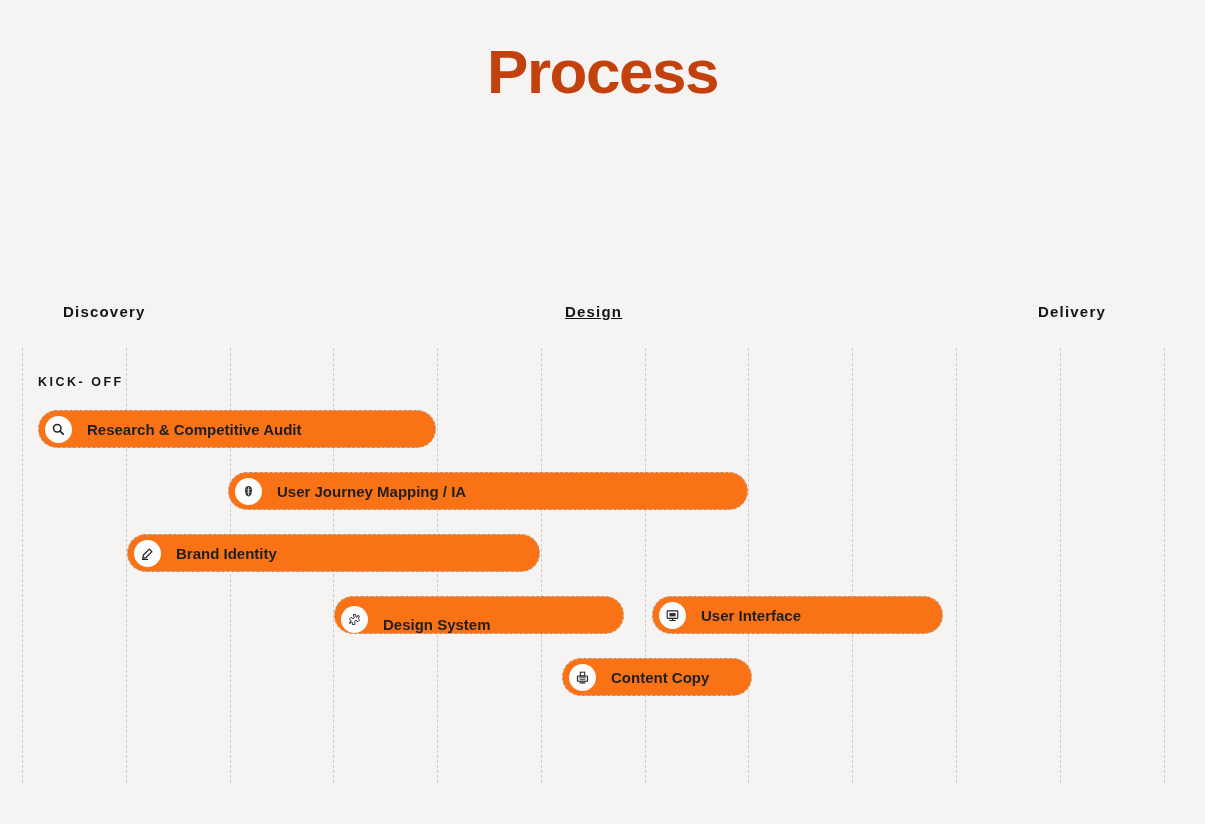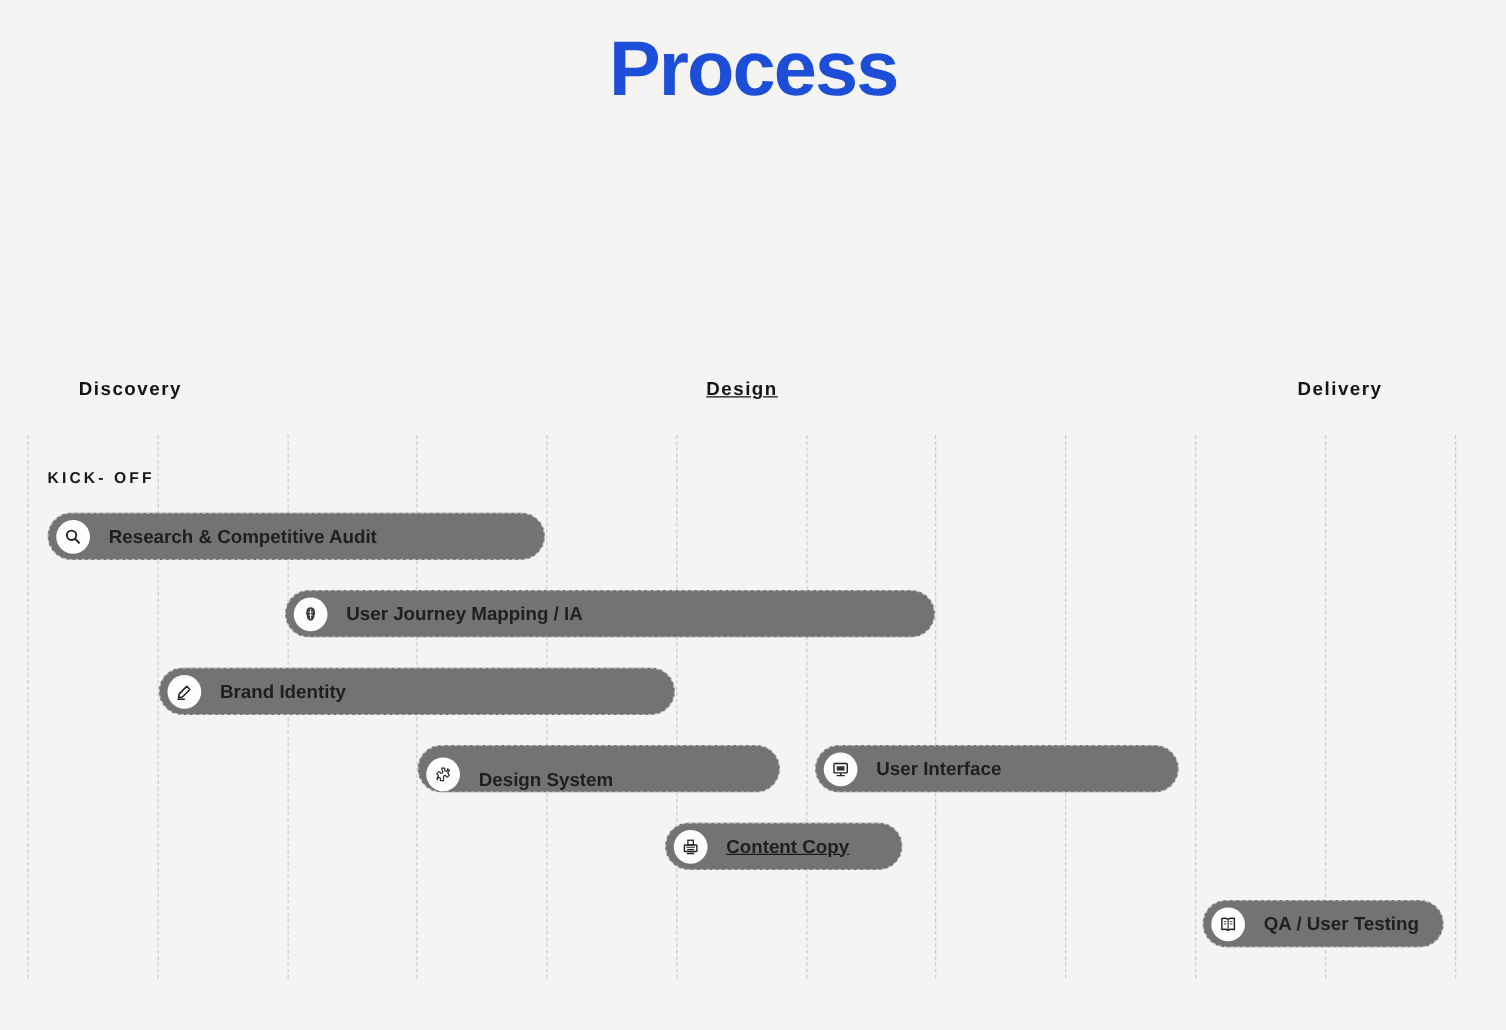--- a/index.html
+++ b/index.html
@@ -8,24 +8,24 @@
     background:#f5f4f2;
     font-family:"Liberation Sans", sans-serif;
     color:#1b1b1b;
     overflow:hidden;
     position:relative;
   }
   .canvas{position:absolute;inset:0;}
 
   
   .page-title{
-    position:absolute;top:20px;left:0;width:100%;
+    position:absolute;top:36px;left:0;width:100%;
     text-align:center;
     font-size:62px;font-weight:bold;letter-spacing:-1.5px;
-    color:#1d4ed8;margin:0;
+    color:#c2410c;margin:0;
   }
 
   
   .phase{
     position:absolute;top:303px;
     font-size:15px;font-weight:bold;letter-spacing:1.2px;
     color:#141414;white-space:nowrap;
   }
   .phase-discovery{left:63px;}
   .phase-design{left:565px;text-decoration:underline;}
@@ -41,21 +41,21 @@
   
   .kickoff{
     position:absolute;top:375px;left:38px;
     font-size:12.5px;font-weight:bold;letter-spacing:2.5px;
     color:#161616;
   }
 
   
   .bar{
     position:absolute;height:38px;
-    background:#737373;
+    background:#f97316;
     border:1px dashed #bfbfbd;
     border-radius:20px;
     box-sizing:border-box;
     display:flex;align-items:center;
   }
   .icon-circle{
     width:27px;height:27px;border-radius:50%;
     background:#fdfdfd;
     margin-left:6px;
     display:flex;align-items:center;justify-content:center;
@@ -66,21 +66,21 @@
     margin-left:15px;
     font-size:15px;font-weight:bold;color:#1f1f1f;
     white-space:nowrap;
   }
 
   .bar-research {left:38px;  top:410px; width:398px;}
   .bar-journey  {left:228px; top:472px; width:520px;}
   .bar-brand    {left:127px; top:534px; width:413px;}
   .bar-dsystem  {left:334px; top:596px; width:290px;align-items:flex-end;}
   .bar-ui       {left:652px; top:596px; width:291px;}
-  .bar-content  {left:532px; top:658px; width:190px;text-decoration:underline;}
+  .bar-content  {left:562px; top:658px; width:190px;}
   .bar-qa       {left:962px; top:720px; width:193px;}
 </style>
 </head>
 <body>
 
 <div class="canvas">
 
   <h1 class="page-title">Process</h1>
 
   <div class="phase phase-discovery">Discovery</div>
@@ -162,24 +162,14 @@
           <rect x="8.5" y="3.5" width="7" height="6" fill="none" stroke="#222" stroke-width="1.6"></rect>
           <rect x="4" y="9.5" width="16" height="8.5" rx="1" fill="none" stroke="#222" stroke-width="1.8"></rect>
           <line x1="6.5" y1="12.5" x2="17.5" y2="12.5" stroke="#222" stroke-width="1.4"></line>
           <line x1="7.5" y1="15.5" x2="16.5" y2="15.5" stroke="#222" stroke-width="1.4"></line>
           <line x1="8" y1="20.5" x2="16" y2="20.5" stroke="#222" stroke-width="1.8" stroke-linecap="round"></line>
         </svg>
     </span>
     <span class="bar-label">Content Copy</span>
   </div>
 
-  <div class="bar bar-qa">
-    <span class="icon-circle">
-      <svg viewBox="0 0 24 24">
-          <path d="M12 5.5C10 4 7 4 4 4.5v14c3-.5 6-.5 8 1.2 2-1.7 5-1.7 8-1.2v-14C17 4 14 4 12 5.5z" fill="none" stroke="#222" stroke-width="1.8" stroke-linejoin="round"></path>
-          <line x1="12" y1="5.5" x2="12" y2="19.5" stroke="#222" stroke-width="1.4"></line>
-          <path d="M6.5 8.5h3.2M6.5 11.5h3.2M14.3 8.5h3.2M14.3 11.5h3.2" stroke="#222" stroke-width="1.1"></path>
-        </svg>
-    </span>
-    <span class="bar-label">QA / User Testing</span>
-  </div>
 
 </div>
 
 </body></html>

